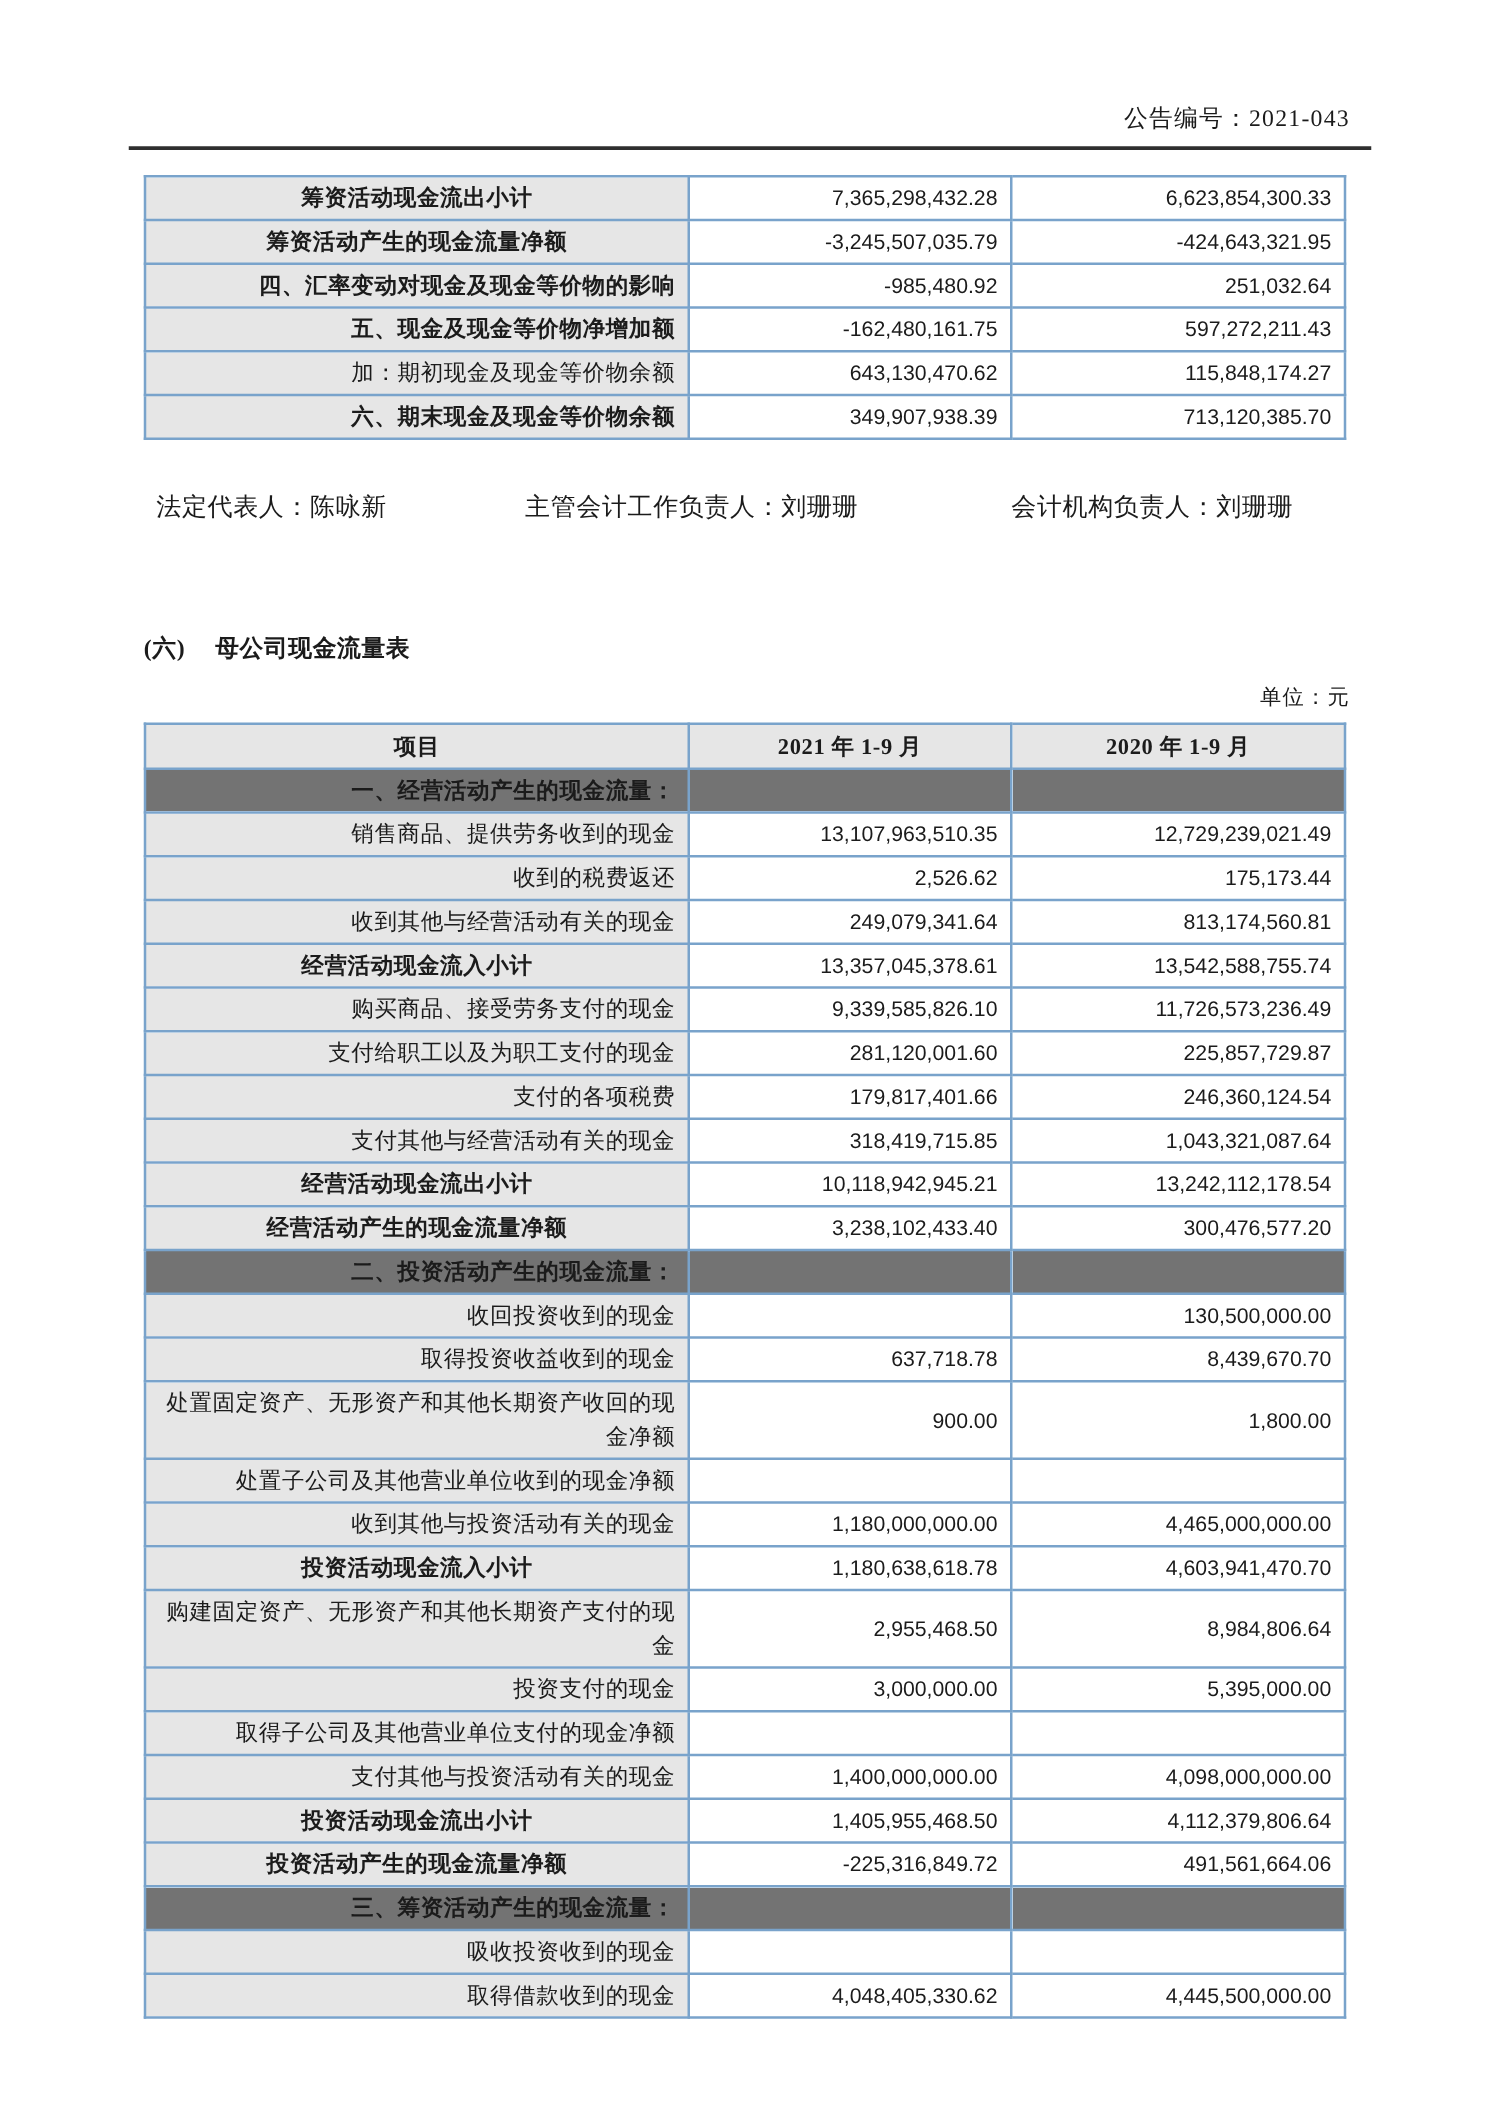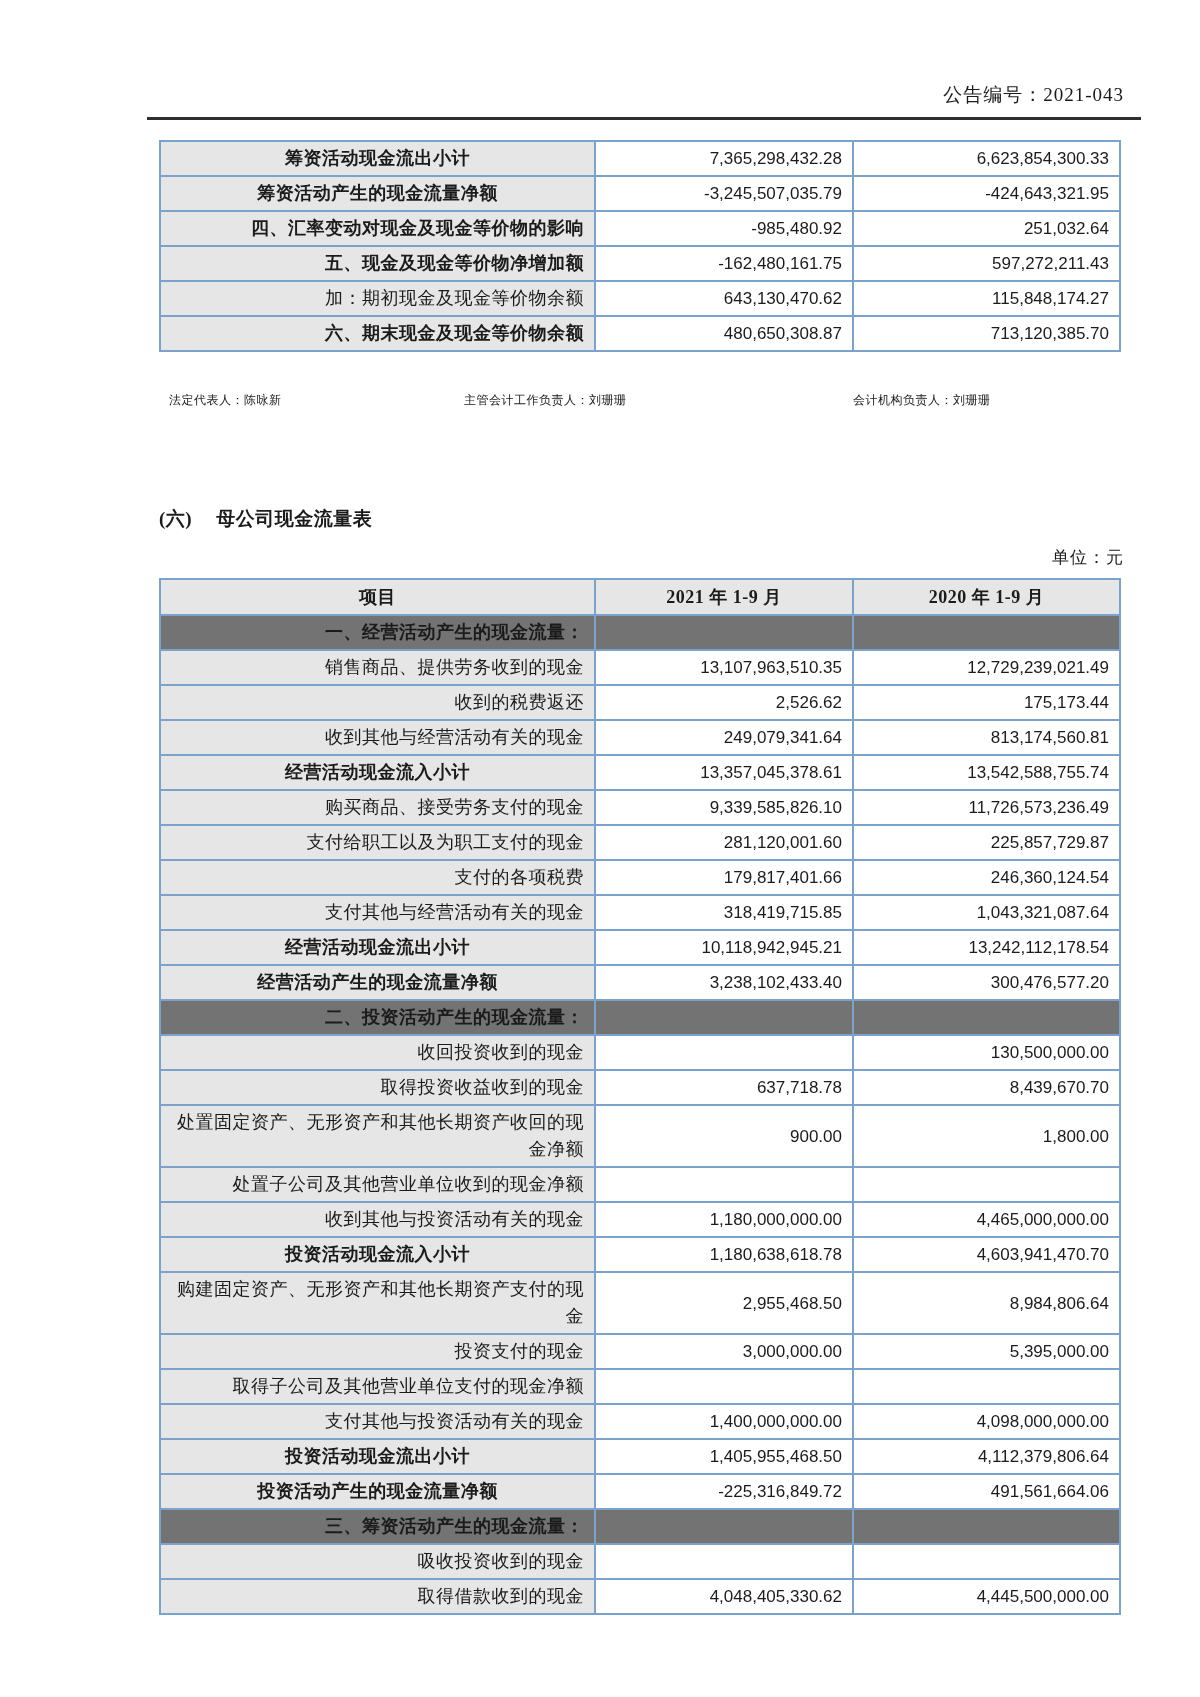--- a/index.html
+++ b/index.html
@@ -8,21 +8,20 @@
     background: #ffffff;
     font-family: "Liberation Serif", serif;
     color: #1b1b1b;
   }
   .page {
     position: relative;
     width: 1116px;
     height: 1697px;
     background: #ffffff;
     overflow: hidden;
-    margin-left: 44px;
   }
   .inner {
     margin: 0 100px;
     width: 1000px;
   }
   .doc-number {
     padding-top: 82px;
     text-align: right;
     padding-right: 20px;
     font-size: 19px;
@@ -83,21 +82,21 @@
     background: #737373;
   }
   .fin-table tr.row-section td.c-label {
     font-weight: bold;
   }
   .top-table { margin-top: 20px; }
   .signatures {
     position: relative;
     margin-top: 40px;
     height: 26px;
-    font-size: 12px;
+    font-size: 20px;
     letter-spacing: 0.5px;
   }
   .signatures .sig { position: absolute; top: 0; white-space: nowrap; }
   .sig-1 { left: 25px; }
   .sig-2 { left: 320px; }
   .sig-3 { left: 709px; }
   .section-title {
     margin-top: 88px;
     padding-left: 15px;
     font-size: 19px;
@@ -153,21 +152,21 @@
             <td class="c-num">-162,480,161.75</td>
             <td class="c-num">597,272,211.43</td>
           </tr>
           <tr class="row-item">
             <td class="c-label">加：期初现金及现金等价物余额</td>
             <td class="c-num">643,130,470.62</td>
             <td class="c-num">115,848,174.27</td>
           </tr>
           <tr class="row-boldleft">
             <td class="c-label">六、期末现金及现金等价物余额</td>
-            <td class="c-num">480,650,308.87</td>
+            <td class="c-num">349,907,938.39</td>
             <td class="c-num">713,120,385.70</td>
           </tr>
         </tbody>
     </table>
 
     <div class="signatures">
       <span class="sig sig-1">法定代表人：陈咏新</span>
       <span class="sig sig-2">主管会计工作负责人：刘珊珊</span>
       <span class="sig sig-3">会计机构负责人：刘珊珊</span>
     </div>

